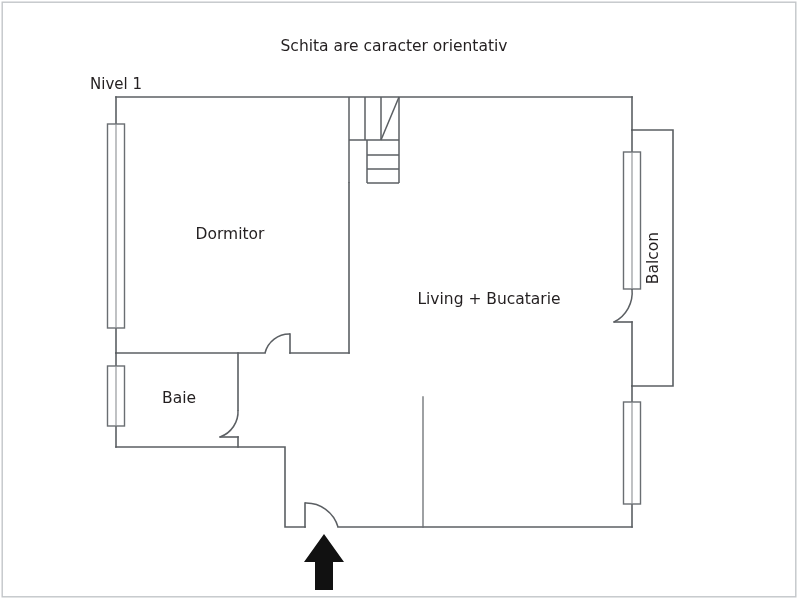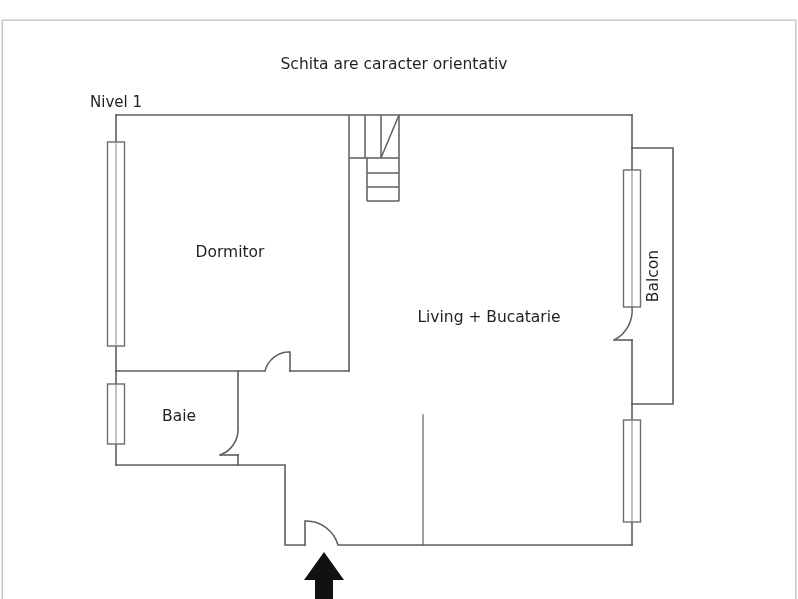--- a/index.html
+++ b/index.html
@@ -9,21 +9,21 @@
   }
   body {
     width: 798px;
     height: 599px;
     font-family: "DejaVu Sans", "Liberation Sans", sans-serif;
     overflow: hidden;
     position: relative;
   }
   #plan-root {
     position: absolute;
-    left: 0; top: 18px;
+    left: 0; top: 0;
     width: 798px;
     height: 565px;
   }
   svg.plan {
     display: block;
     width: 798px;
     height: 599px;
   }
   .wall {
     fill: none;

